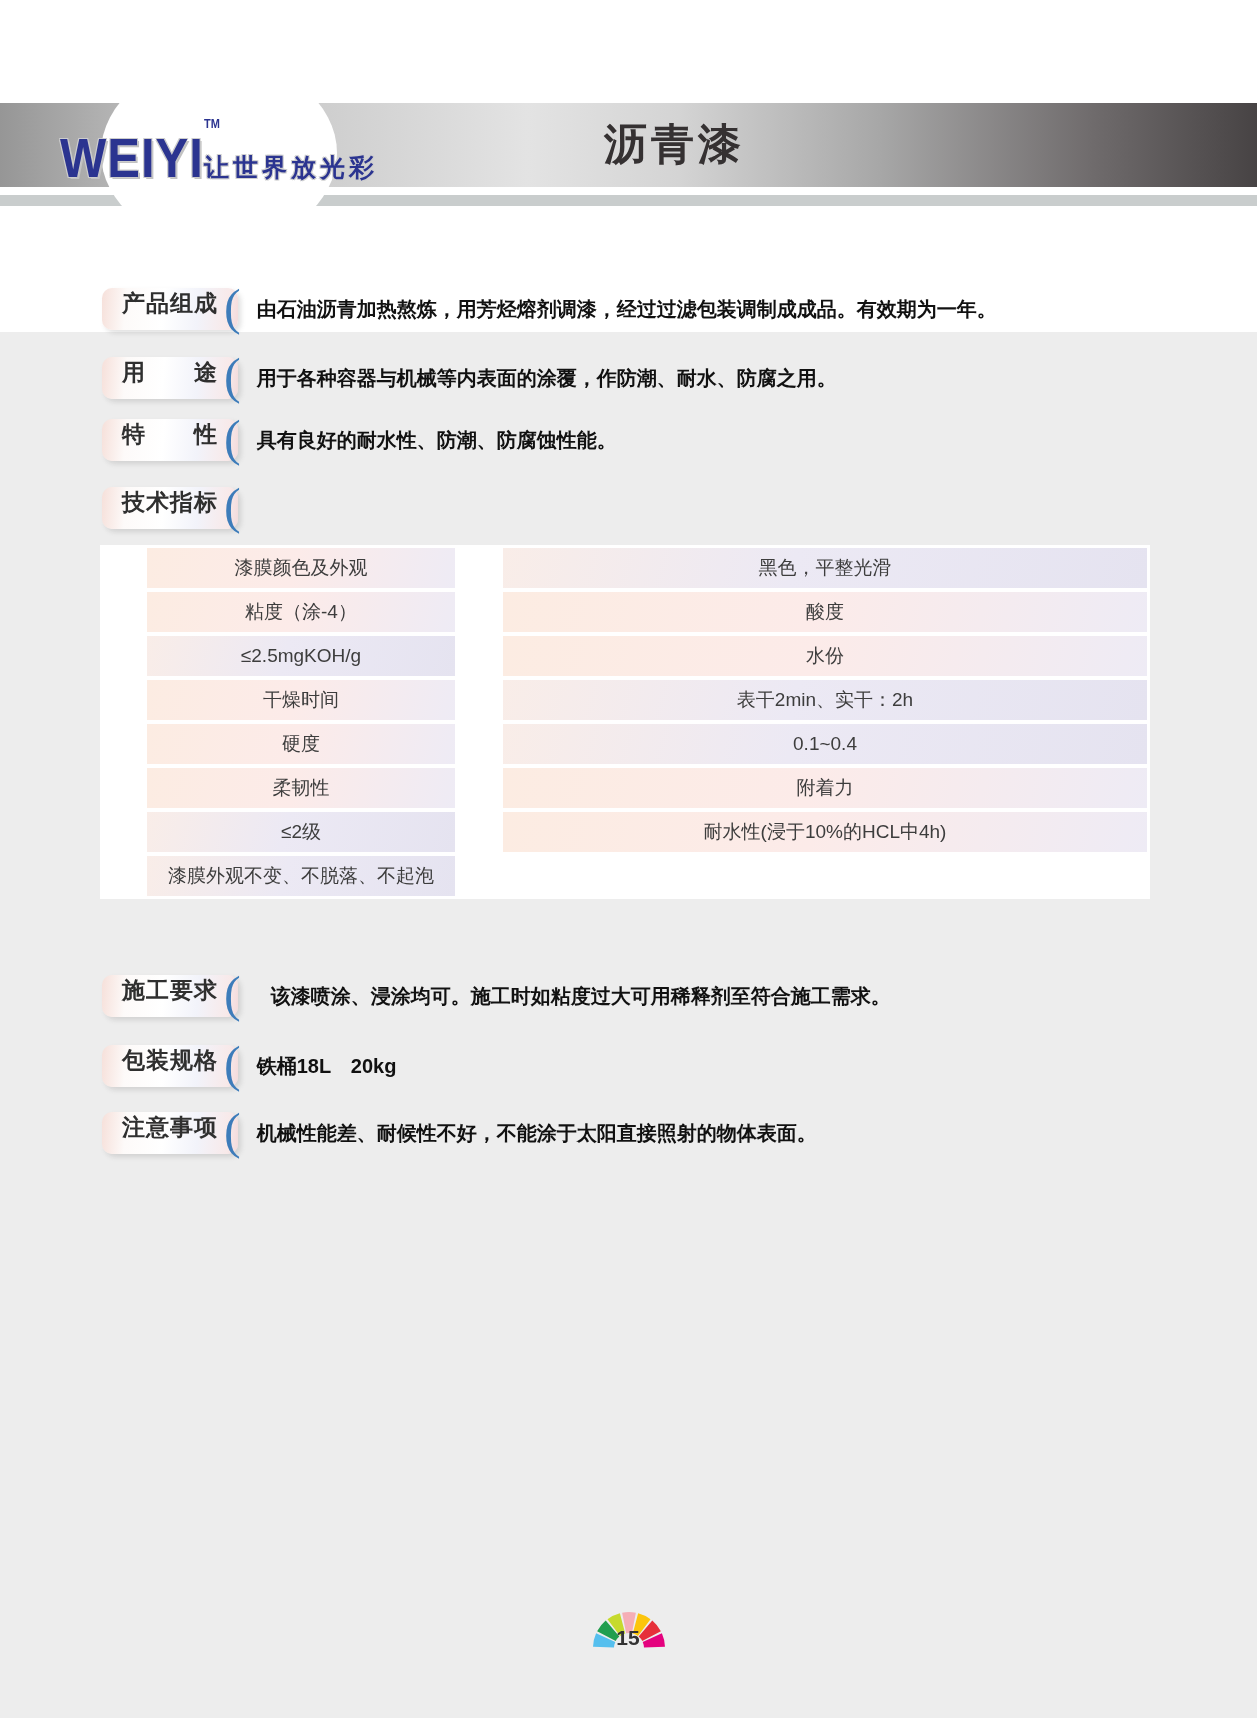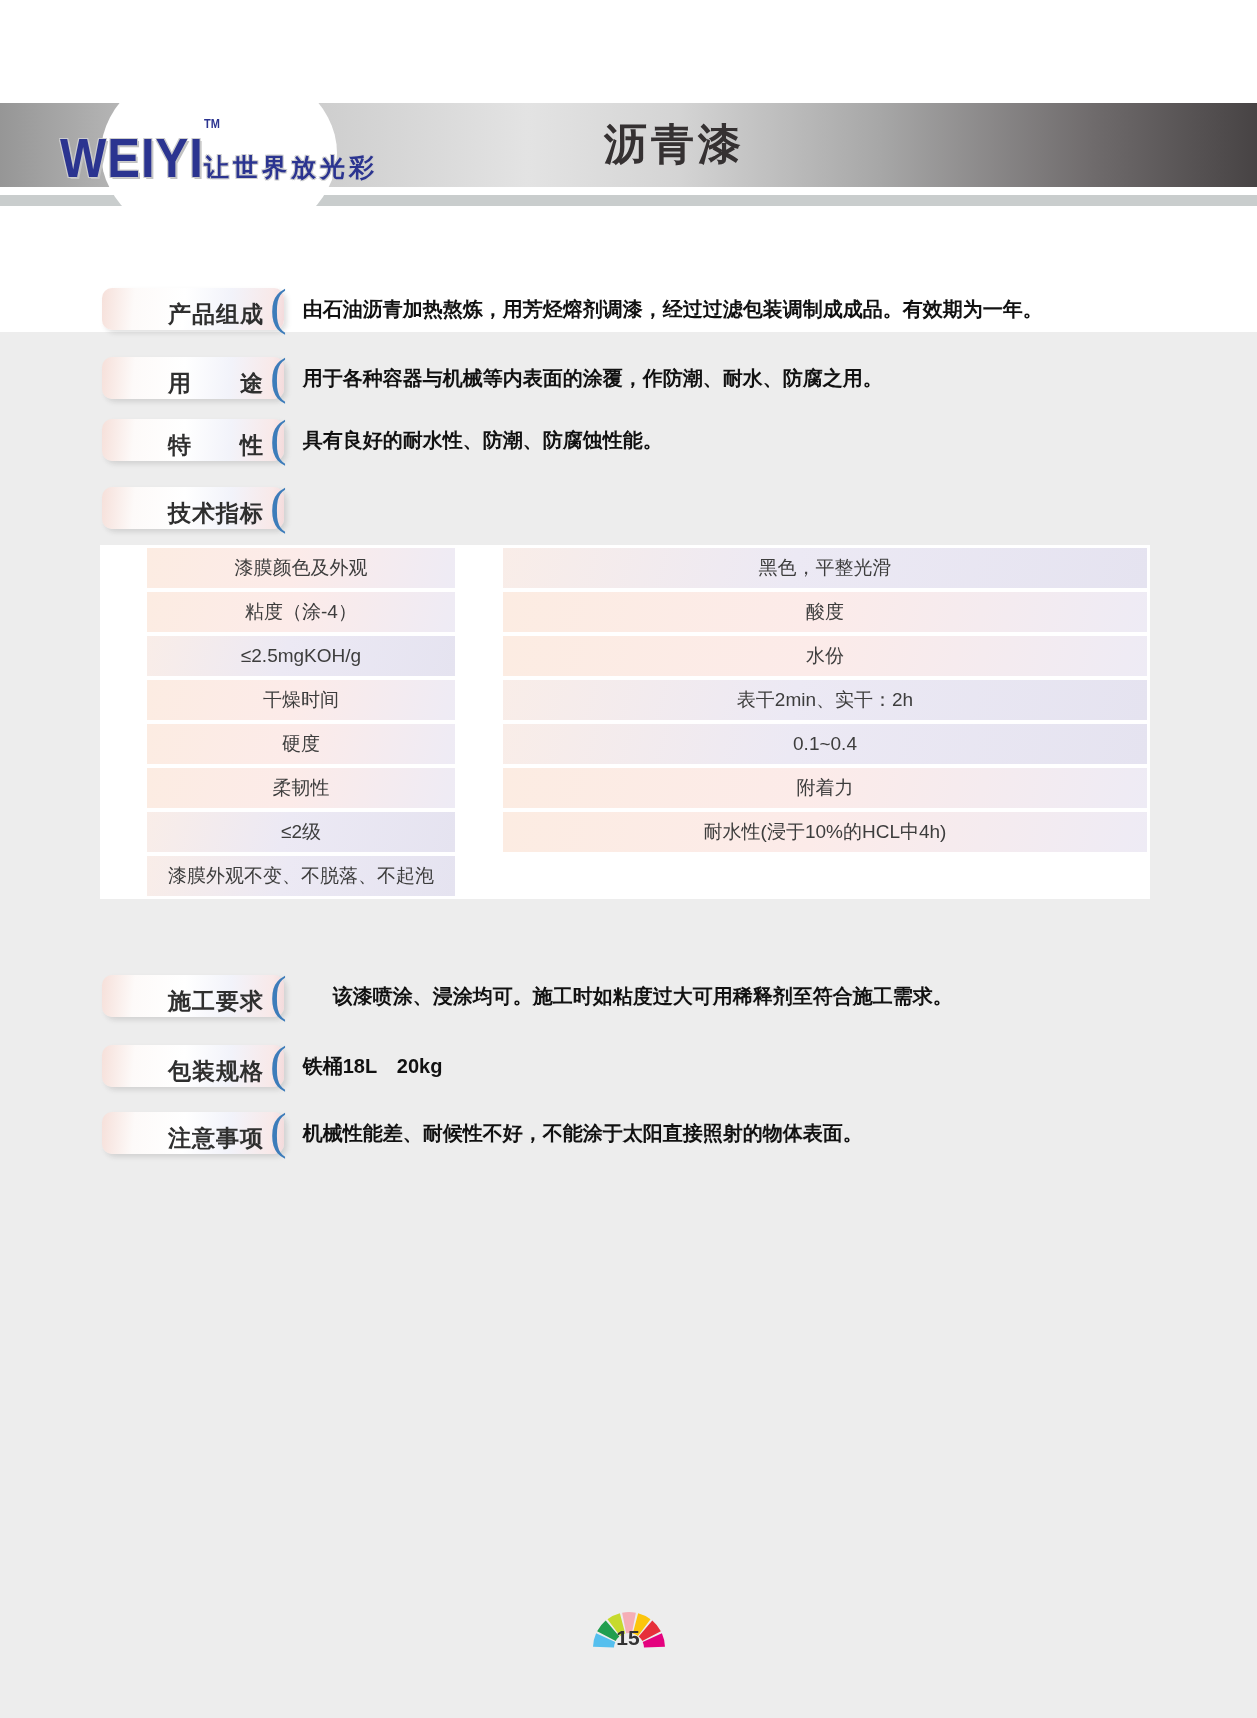--- a/index.html
+++ b/index.html
@@ -32,32 +32,31 @@
   .tm{position:absolute;top:-12px;right:-16px;font-size:11px;font-weight:bold;color:#2b3490;text-shadow:none;letter-spacing:0;}
   .logo-slogan{
     margin-top:28px;font-size:25px;font-weight:800;color:#2b3490;letter-spacing:4px;line-height:1;
     text-shadow:-1px -1px 0 #cfcfcf,1px -1px 0 #cfcfcf,-1px 1px 0 #cfcfcf,1px 1px 0 #cfcfcf;
     white-space:nowrap;
   }
   
   .section{position:absolute;left:102px;height:42px;display:flex;align-items:center;z-index:2;}
   .tab{
     width:136px;height:42px;border-radius:10px;flex:0 0 auto;
-    display:flex;align-items:flex-end;justify-content:center;
+    display:flex;align-items:flex-start;justify-content:center;
     background:linear-gradient(95deg,#f6e0da 0%,#fdfaf9 18%,#ffffff 45%,#f2f3fa 70%,#f8e9e9 92%,#f3dadb 100%);
     box-shadow:3px 3px 5px rgba(90,90,90,0.18);
-    padding-left:46px;
   }
   .tab-label{font-size:23px;font-weight:bold;color:#2f2f2f;letter-spacing:1px;white-space:pre;}
   .paren{
     font-family:"Liberation Serif","DejaVu Serif",serif;
     font-size:50px;line-height:40px;color:#3d7cba;margin-left:-14px;margin-top:-4px;z-index:3;flex:0 0 auto;
   }
   .stext{margin-left:16px;font-size:20px;font-weight:bold;color:#111111;white-space:nowrap;}
-  .stext.indent{margin-left:46px;}
+  .stext.indent{margin-left:30px;}
   
   .spec-table{
     position:absolute;left:100px;top:545px;width:1050px;z-index:2;
     background:#ffffff;padding:3px;box-sizing:border-box;
     display:grid;grid-template-columns:352px 1fr;gap:4px;grid-auto-rows:40px;
   }
   .tcell{display:flex;align-items:center;justify-content:center;font-size:19px;color:#3d3d3d;white-space:nowrap;margin-left:44px;}
   .tcell.left{background:linear-gradient(105deg,#fcece2 0%,#fcebe9 48%,#eeebf5 100%);}
   .tcell.right{background:linear-gradient(105deg,#f9ede8 0%,#ece9f4 45%,#e5e3f0 100%);}
   

